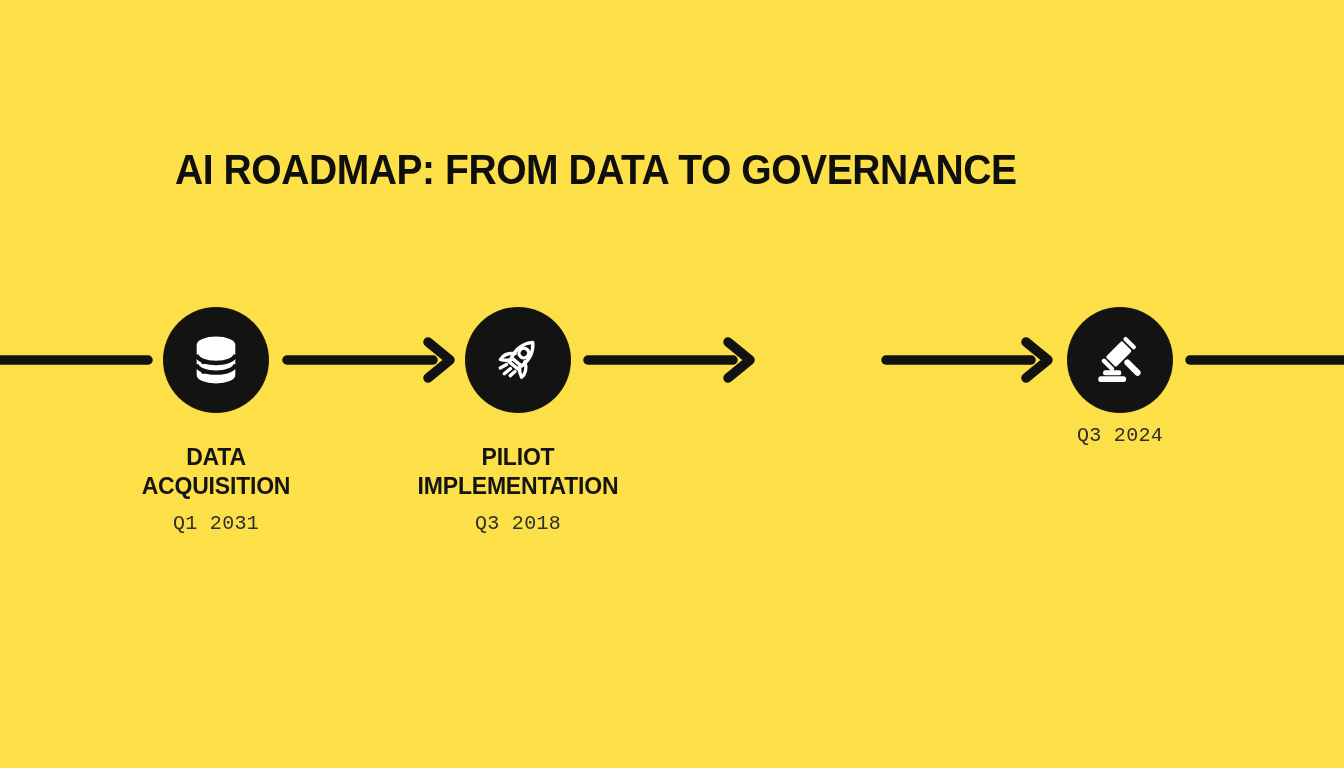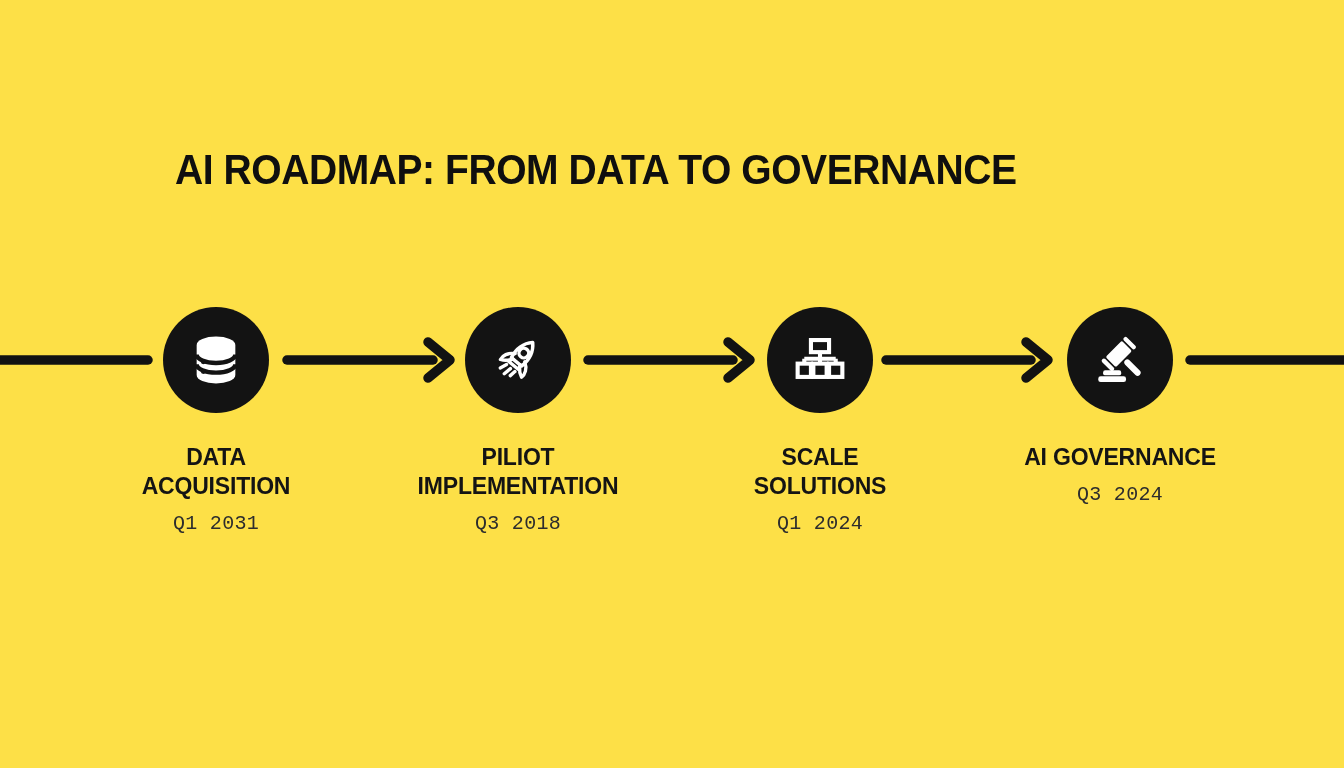--- a/index.html
+++ b/index.html
@@ -83,45 +83,30 @@
           <path d="M23.8 33.5 L22.6 40"></path>
           <path d="M28.2 33 L27.4 38"></path>
         </g>
       </svg>
     </div>
     <div class="label">PILIOT
 IMPLEMENTATION</div>
     <div class="date">Q3 2018</div>
   </div>
 
-  <div class="milestone m3">
-    <div class="circle">
-      <svg width="58" height="58" viewBox="0 0 48 48" fill="none" stroke="#ffffff" stroke-width="3.4">
-        <rect x="16.5" y="7.5" width="15" height="10"></rect>
-        <path d="M24 17.5 V23 M11 23 H37 M11 23 V27 M24 23 V27 M37 23 V27"></path>
-        <rect x="5.5" y="27" width="11" height="11"></rect>
-        <rect x="18.5" y="27" width="11" height="11"></rect>
-        <rect x="31.5" y="27" width="11" height="11"></rect>
-      </svg>
-    </div>
-    <div class="label">SCALE
-SOLUTIONS</div>
-    <div class="date">Q1 2024</div>
-  </div>
 
   <div class="milestone m4">
     <div class="circle">
       <svg width="58" height="58" viewBox="0 0 48 48" fill="#ffffff">
         <g transform="rotate(-45 23 19)">
           <rect x="13.5" y="13" width="19" height="12" rx="1.5"></rect>
           <rect x="8.5" y="12.5" width="3.6" height="13" rx="1.6"></rect>
           <rect x="33.9" y="12.5" width="3.6" height="13" rx="1.6"></rect>
           <rect x="20.5" y="26.5" width="5" height="17" rx="2.5"></rect>
         </g>
         <rect x="10" y="32.5" width="15" height="4.2" rx="1.8"></rect>
         <rect x="6" y="37.5" width="23" height="4.8" rx="2"></rect>
       </svg>
     </div>
-    <div class="label">AI GOVERNANCE</div>
     <div class="date">Q3 2024</div>
   </div>
 
 </div>
 
 </body></html>

